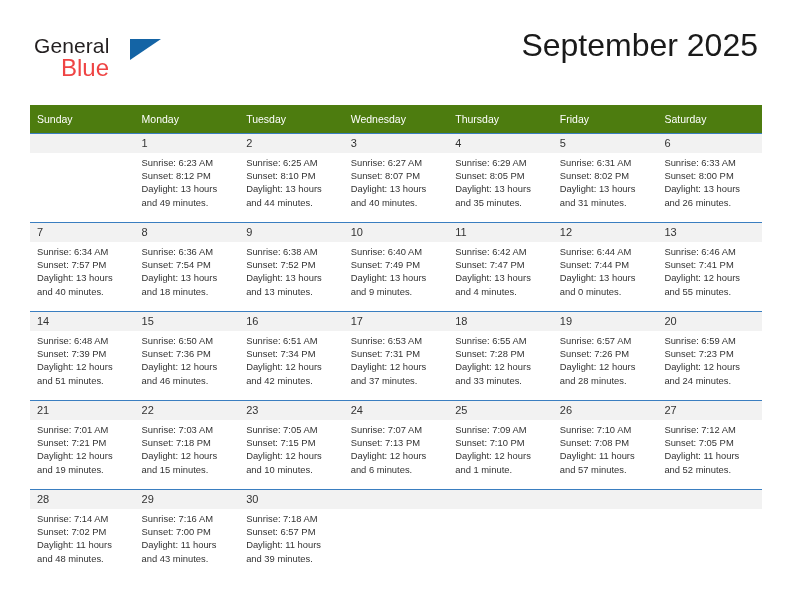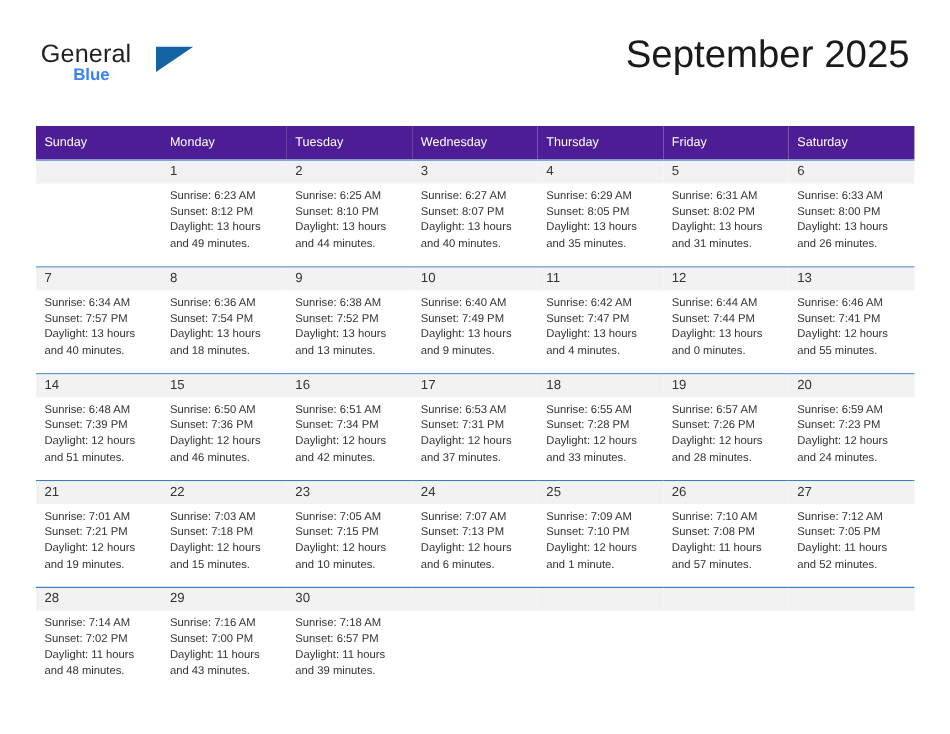--- a/index.html
+++ b/index.html
@@ -42,24 +42,23 @@
     top: 0;
     font-size: 21px;
     letter-spacing: .1px;
     color: #231f20;
     font-family: "Liberation Sans", sans-serif;
   }
   .brand-blue {
     position: absolute;
     left: 27px;
     top: 20px;
-    font-size: 14px;
-    color: #3b82f6;
+    font-size: 24px;
+    color: #ef4444;
     font-family: "Liberation Sans", sans-serif;
-    font-weight: bold;
   }
   .brand-triangle {
     position: absolute;
     left: 96px;
     top: 5px;
     width: 0;
     height: 0;
     border-left: 31px solid #1464a5;
     border-bottom: 21px solid transparent;
   }
@@ -88,21 +87,21 @@
   
   .calendar {
     position: absolute;
     left: 30px;
     top: 105px;
     width: 732px;
     border-collapse: collapse;
     table-layout: fixed;
   }
   .calendar th {
-    background: #4c1d95;
+    background: #4d7c0f;
     color: #ffffff;
     font-weight: normal;
     font-size: 10.5px;
     text-align: left;
     padding: 5px 0 5px 7px;
     height: 18px;
     border: none;
   }
   .calendar td {
     vertical-align: top;

